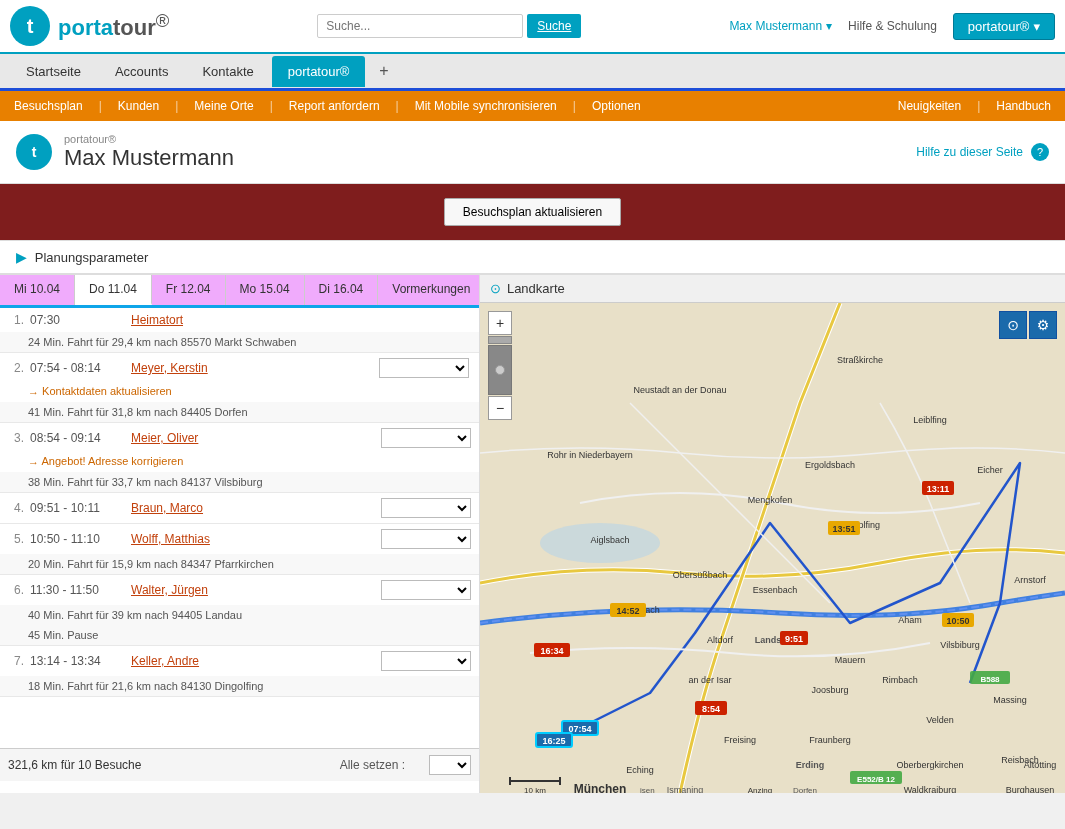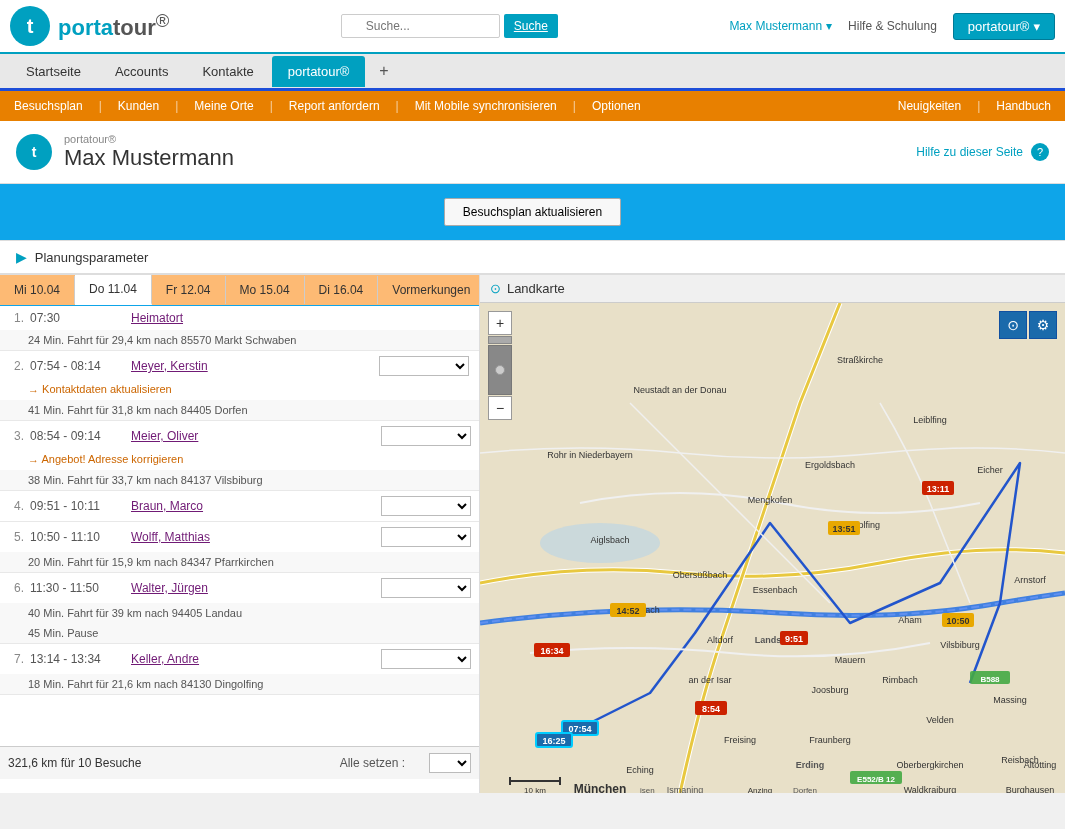--- a/index.html
+++ b/index.html
@@ -19,21 +19,21 @@
       width: 40px; height: 40px;
       background: #00a0c0;
       border-radius: 50%;
       display: flex; align-items: center; justify-content: center;
       color: white; font-weight: bold; font-size: 20px;
     }
     #logo-text { font-size: 22px; color: #555; }
     #logo-text span { color: #00a0c0; font-weight: bold; }
     #search-area { display: flex; gap: 4px; }
     #search-area input {
-      border: 1px solid #ccc; padding: 4px 24px; width: 159px; font-size: 12px;
+      border: 1px solid #ccc; padding: 4px 8px; width: 206px; font-size: 12px;
       border-radius: 2px;
     }
     #search-area button {
       background: #00a0c0; color: white; border: none; padding: 4px 10px;
       cursor: pointer; font-size: 12px; border-radius: 2px; text-decoration: underline;
     }
     #user-area { display: flex; align-items: center; gap: 16px; font-size: 12px; }
     #user-name { color: #00a0c0; display: flex; align-items: center; gap: 4px; cursor: pointer; }
     #hilfe-link { color: #555; cursor: pointer; }
     #portatour-btn {
@@ -88,21 +88,21 @@
       width: 36px; height: 36px; background: #00a0c0; border-radius: 50%;
       display: flex; align-items: center; justify-content: center;
       color: white; font-size: 14px; font-weight: bold;
     }
     #user-info-text { font-size: 11px; color: #888; }
     #user-fullname { font-size: 22px; color: #333; font-weight: normal; }
     #hilfe-page { color: #00a0c0; font-size: 12px; cursor: pointer; display: flex; align-items: center; gap: 4px; }
 
     
     #update-section {
-      background: #0ea5e9;
+      background: #7f1d1d;
       padding: 14px;
       text-align: center;
       border-bottom: 1px solid #ddd;
     }
     #update-btn {
       background: #f8f8f8;
       border: 1px solid #aaa;
       padding: 6px 18px;
       cursor: pointer;
       font-size: 12px;
@@ -130,41 +130,40 @@
       border-top: 1px solid #ddd;
       min-height: 500px;
     }
 
     
     #left-panel { width: 480px; border-right: 1px solid #ddd; display: flex; flex-direction: column; }
 
     
     #day-tabs {
       display: flex;
-      border-bottom: 1px solid #0ea5e9;
-      background: #fdba74;
-      align-items: center;
+      border-bottom: 3px solid #0ea5e9;
+      background: #f0abfc;
     }
     .day-tab {
       padding: 7px 14px; cursor: pointer; font-size: 12px; color: #333;
       border-right: 1px solid #ccc;
       white-space: nowrap;
     }
     .day-tab.active { background: white; border-bottom: 2px solid white; color: #333; }
     .day-tab-last { padding: 7px 14px; cursor: pointer; font-size: 12px; color: #333; }
     .route-scroll-container { height: 440px; overflow-y: scroll; }
 
     .route-item { border-bottom: 1px solid #e8e8e8; }
     .route-main-row {
       display: flex; align-items: center; padding: 5px 8px;
       gap: 6px;
     }
     .route-num { color: #888; width: 16px; text-align: right; flex-shrink: 0; }
     .route-time { color: #555; font-size: 12px; flex-shrink: 0; min-width: 95px; }
-    .route-name { color: #701a75; text-decoration: underline; cursor: pointer; flex: 1; font-size: 12px; }
+    .route-name { color: #c2410c; text-decoration: underline; cursor: pointer; flex: 1; font-size: 12px; }
     .route-select {
       display: flex; align-items: center; gap: 2px;
     }
     .route-select select {
       font-size: 11px; border: 1px solid #bbb; padding: 2px 16px 2px 4px;
       width: 90px; background: white;
     }
 
     .route-sub-row {
       padding: 2px 8px 5px 28px; font-size: 11px; color: #555;

